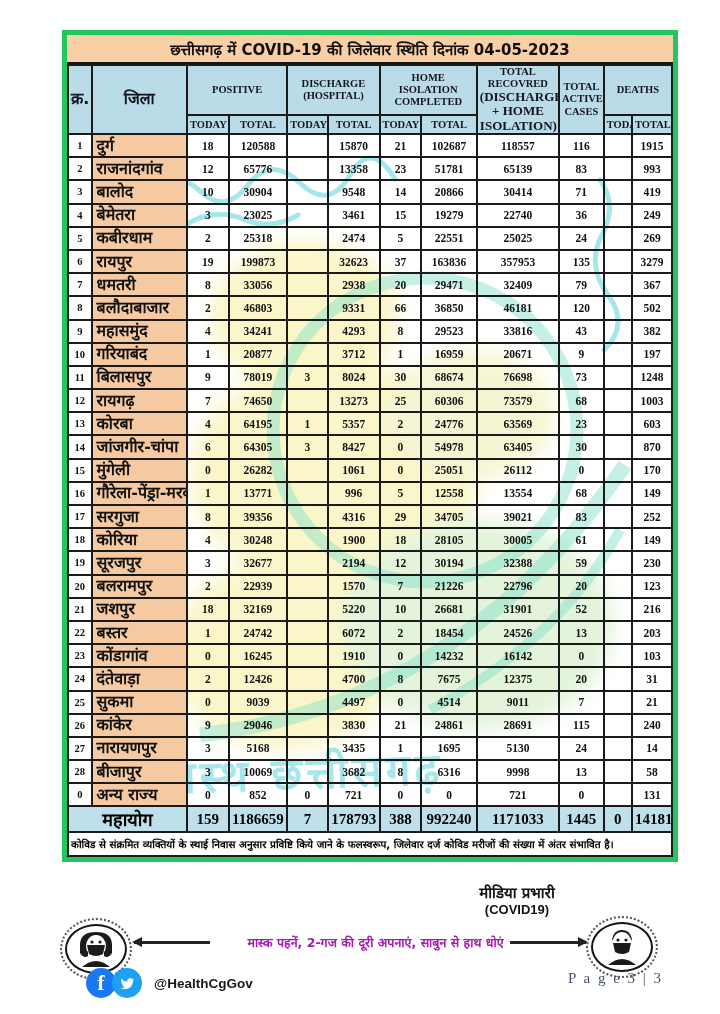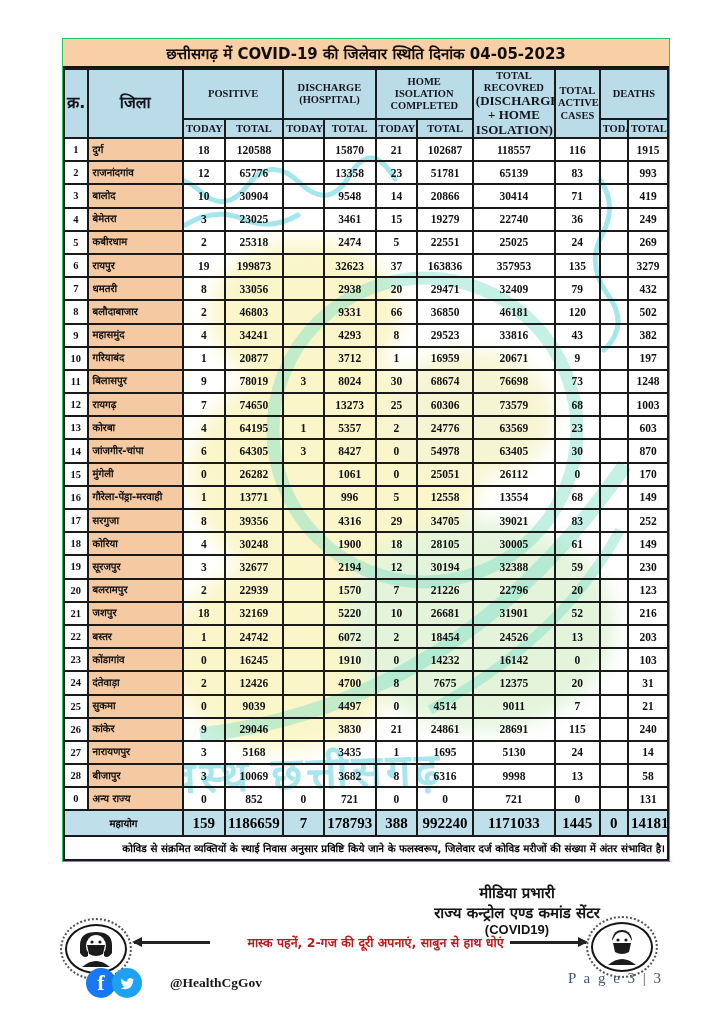--- a/index.html
+++ b/index.html
@@ -3,62 +3,62 @@
 <meta charset="utf-8">
 <style>
   html,body{margin:0;padding:0;}
   body{background:#e9e9e9;font-family:"Liberation Serif","DejaVu Sans",serif;}
   .page{position:relative;width:720px;height:1014px;background:#ffffff;margin:0 auto;overflow:hidden;}
   
   .wm{position:absolute;left:0;top:0;width:720px;height:1014px;z-index:0;pointer-events:none;}
   .wm-text{position:absolute;left:150px;top:742px;font-family:"DejaVu Sans",sans-serif;
     font-size:44px;font-weight:bold;color:#2fc6d4;opacity:.42;letter-spacing:4px;white-space:nowrap;transform:rotate(-2deg);}
   
-  .table-box{position:absolute;left:62px;top:38px;width:606px;border:1px solid #22c55e;z-index:1;background:transparent;}
+  .table-box{position:absolute;left:62px;top:30px;width:606px;border:5px solid #22c55e;z-index:1;background:transparent;}
   .title-bar{background:#f9cfa6;border-bottom:2px solid #141414;text-align:center;
     font-family:"DejaVu Sans",sans-serif;font-weight:bold;font-size:15px;color:#100f0d;padding:4px 0 3px 0;}
   table{width:100%;border-collapse:collapse;table-layout:fixed;}
   th,td{border:2px solid #1a1a1a;padding:0 2px;overflow:hidden;white-space:nowrap;}
   thead th{background:#b9dce8;font-family:"Liberation Serif",serif;font-weight:bold;font-size:10.5px;
     color:#14141e;text-align:center;line-height:1.15;white-space:normal;}
   thead .hindi{font-family:"DejaVu Sans",sans-serif;font-size:16px;}
   thead .sub{display:block;font-size:13px;line-height:1.1;}
   tbody td{height:21.2px;background:transparent;font-weight:bold;font-size:11.5px;text-align:center;color:#111;}
   tbody td.c-sno{font-size:10.5px;background:transparent;}
   tbody td.c-district{background:#f5c9a1;text-align:left;padding-left:4px;
-    font-family:"DejaVu Sans",sans-serif;font-size:10px;line-height:1;}
+    font-family:"DejaVu Sans",sans-serif;font-size:16px;line-height:1;}
   tfoot td{background:#bfe0ea;font-weight:bold;}
   tfoot .grand td{height:24px;font-size:15px;text-align:center;}
-  tfoot .grand .g-label{font-family:Liberation Serif, serif;font-size:10px;}
+  tfoot .grand .g-label{font-family:Liberation Serif, serif;font-size:18px;}
   tfoot .note td{background:#ffffff;font-family:"DejaVu Sans",sans-serif;font-size:10.3px;
-    font-weight:bold;text-align:right;height:22px;white-space:normal;line-height:1.1;}
+    font-weight:bold;text-align:left;height:22px;white-space:normal;line-height:1.1;}
   
   .media-block{position:absolute;left:372px;top:882px;width:290px;text-align:center;z-index:1;
     font-family:"DejaVu Sans",sans-serif;font-weight:bold;color:#131313;}
   .media-line1{font-size:15px;}
   .media-line2{font-size:15px;}
   .media-line3{font-family:"Liberation Sans",sans-serif;font-size:13px;}
   .advice-row{position:absolute;left:134px;top:934px;width:452px;display:flex;align-items:center;z-index:1;}
-  .advice-text{font-family:"DejaVu Sans",sans-serif;font-weight:bold;font-size:12.5px;color:#b91c1c;white-space:nowrap;padding:0 6px;margin-left:31px;}
+  .advice-text{font-family:"DejaVu Sans",sans-serif;font-weight:bold;font-size:12.5px;color:#a21caf;white-space:nowrap;padding:0 6px;margin-left:31px;}
   .arrow{flex:1;position:relative;height:2.4px;background:#222;min-width:40px;}
   .arrow.left::before{content:"";position:absolute;left:-2px;top:-4.5px;border-right:10px solid #222;
     border-top:5.5px solid transparent;border-bottom:5.5px solid transparent;}
   .arrow.right::after{content:"";position:absolute;right:-2px;top:-4.5px;border-left:10px solid #222;
     border-top:5.5px solid transparent;border-bottom:5.5px solid transparent;}
   .face-badge{position:absolute;width:72px;height:62px;z-index:1;}
   .face-badge .dotring{position:absolute;inset:0;border:2px dotted #555;border-radius:50%;}
   .face-badge .solidring{position:absolute;inset:6px 5px;border:2.5px solid #151515;border-radius:50%;
     background:#fff;display:flex;align-items:center;justify-content:center;}
   .fb-left{left:60px;top:918px;}
   .fb-right{left:586px;top:916px;}
   .social-row{position:absolute;left:86px;top:968px;display:flex;align-items:center;gap:4px;z-index:1;}
   .fb-icon{width:30px;height:30px;border-radius:50%;background:#1877f2;color:#fff;display:flex;
     align-items:center;justify-content:center;font-family:"Liberation Serif",serif;font-weight:bold;font-size:22px;margin-right:-8px;}
   .tw-icon{width:30px;height:30px;border-radius:50%;background:#1da1f2;display:flex;align-items:center;justify-content:center;}
-  .handle{font-family:Liberation Serif, serif;font-weight:bold;font-size:13.5px;color:#181818;margin-left:24px;}
+  .handle{font-family:Liberation Sans, sans-serif;font-weight:bold;font-size:13.5px;color:#181818;margin-left:8px;}
   .page-num{position:absolute;left:568px;top:970px;z-index:1;font-family:"Liberation Serif",serif;
     font-size:15px;color:#44566b;letter-spacing:2px;}
 </style>
 </head>
 <body>
 
 <div class="page">
 
   <div class="wm">
     <svg width="720" height="1014" viewBox="0 0 720 1014">
@@ -232,21 +232,21 @@
       <td class="c-district">धमतरी</td>
       <td>8</td>
       <td>33056</td>
       <td></td>
       <td>2938</td>
       <td>20</td>
       <td>29471</td>
       <td>32409</td>
       <td>79</td>
       <td></td>
-      <td>432</td>
+      <td>367</td>
     </tr>
 
     <tr>
       <td class="c-sno">8</td>
       <td class="c-district">बलौदाबाजार</td>
       <td>2</td>
       <td>46803</td>
       <td></td>
       <td>9331</td>
       <td>66</td>
@@ -588,21 +588,20 @@
         </tr>
         <tr class="note">
           <td colspan="12">कोविड से संक्रमित व्यक्तियों के स्थाई निवास अनुसार प्रविष्टि किये जाने के फलस्वरूप, जिलेवार दर्ज कोविड मरीजों की संख्या में अंतर संभावित है।</td>
         </tr>
       </tfoot>
     </table>
   </div>
 
   <div class="media-block">
     <div class="media-line1">मीडिया प्रभारी</div>
-    <div class="media-line2">राज्य कन्ट्रोल एण्ड कमांड सेंटर</div>
     <div class="media-line3">(COVID19)</div>
   </div>
 
   <div class="face-badge fb-left">
     <div class="dotring"></div>
     <div class="solidring">
       <svg width="44" height="40" viewBox="0 0 44 40">
         <path d="M6 16 q0-13 16-13 q16 0 16 13 l0 8 q-4 6 -8 3 l0-6 -16 0 0 6 q-4 3 -8-3 z" fill="#1b1b1b"></path>
         <ellipse cx="22" cy="17" rx="10" ry="11" fill="#fff"></ellipse>
         <circle cx="18" cy="13" r="1.6" fill="#1b1b1b"></circle>

